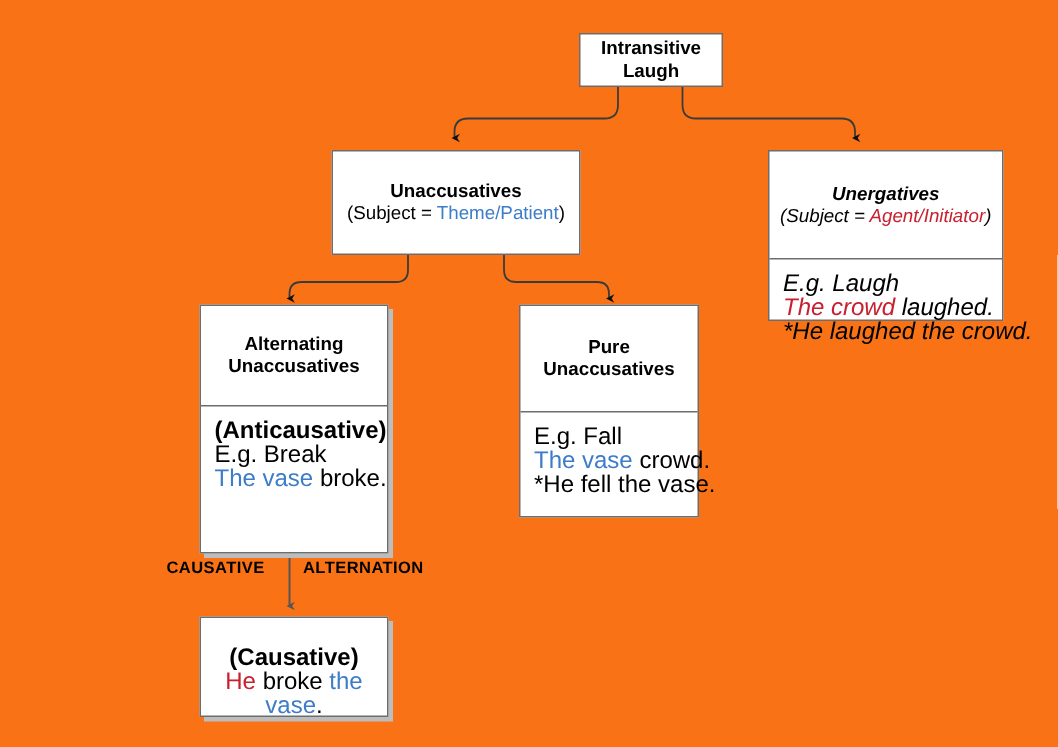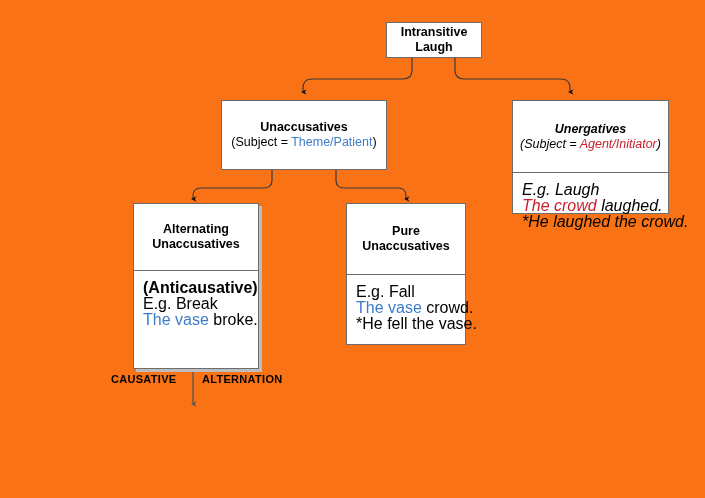--- a/index.html
+++ b/index.html
@@ -156,14 +156,20 @@
     <div class="body">
       <div class="ln">E.g. Fall</div>
       <div class="ln"><span class="blue">The vase</span><span> crowd.</span></div>
       <div class="ln">*He fell the vase.</div>
     </div>
   </div>
 
   <div class="alt-label" style="left:111px; top:373px;">CAUSATIVE</div>
   <div class="alt-label" style="left:202px; top:373px;">ALTERNATION</div>
 
+  <div class="node shadowed" style="left:133px; top:411px; width:126px; height:67px;">
+    <div class="body" style="padding-top:19px;">
+      <div class="ctr">(Causative)</div>
+      <div class="ctr" style="font-weight:normal;text-align:center;"><span class="red">He</span><span> broke </span><span class="blue">the vase</span><span>.</span></div>
+    </div>
+  </div>
 
 </div>
 
 </body></html>

